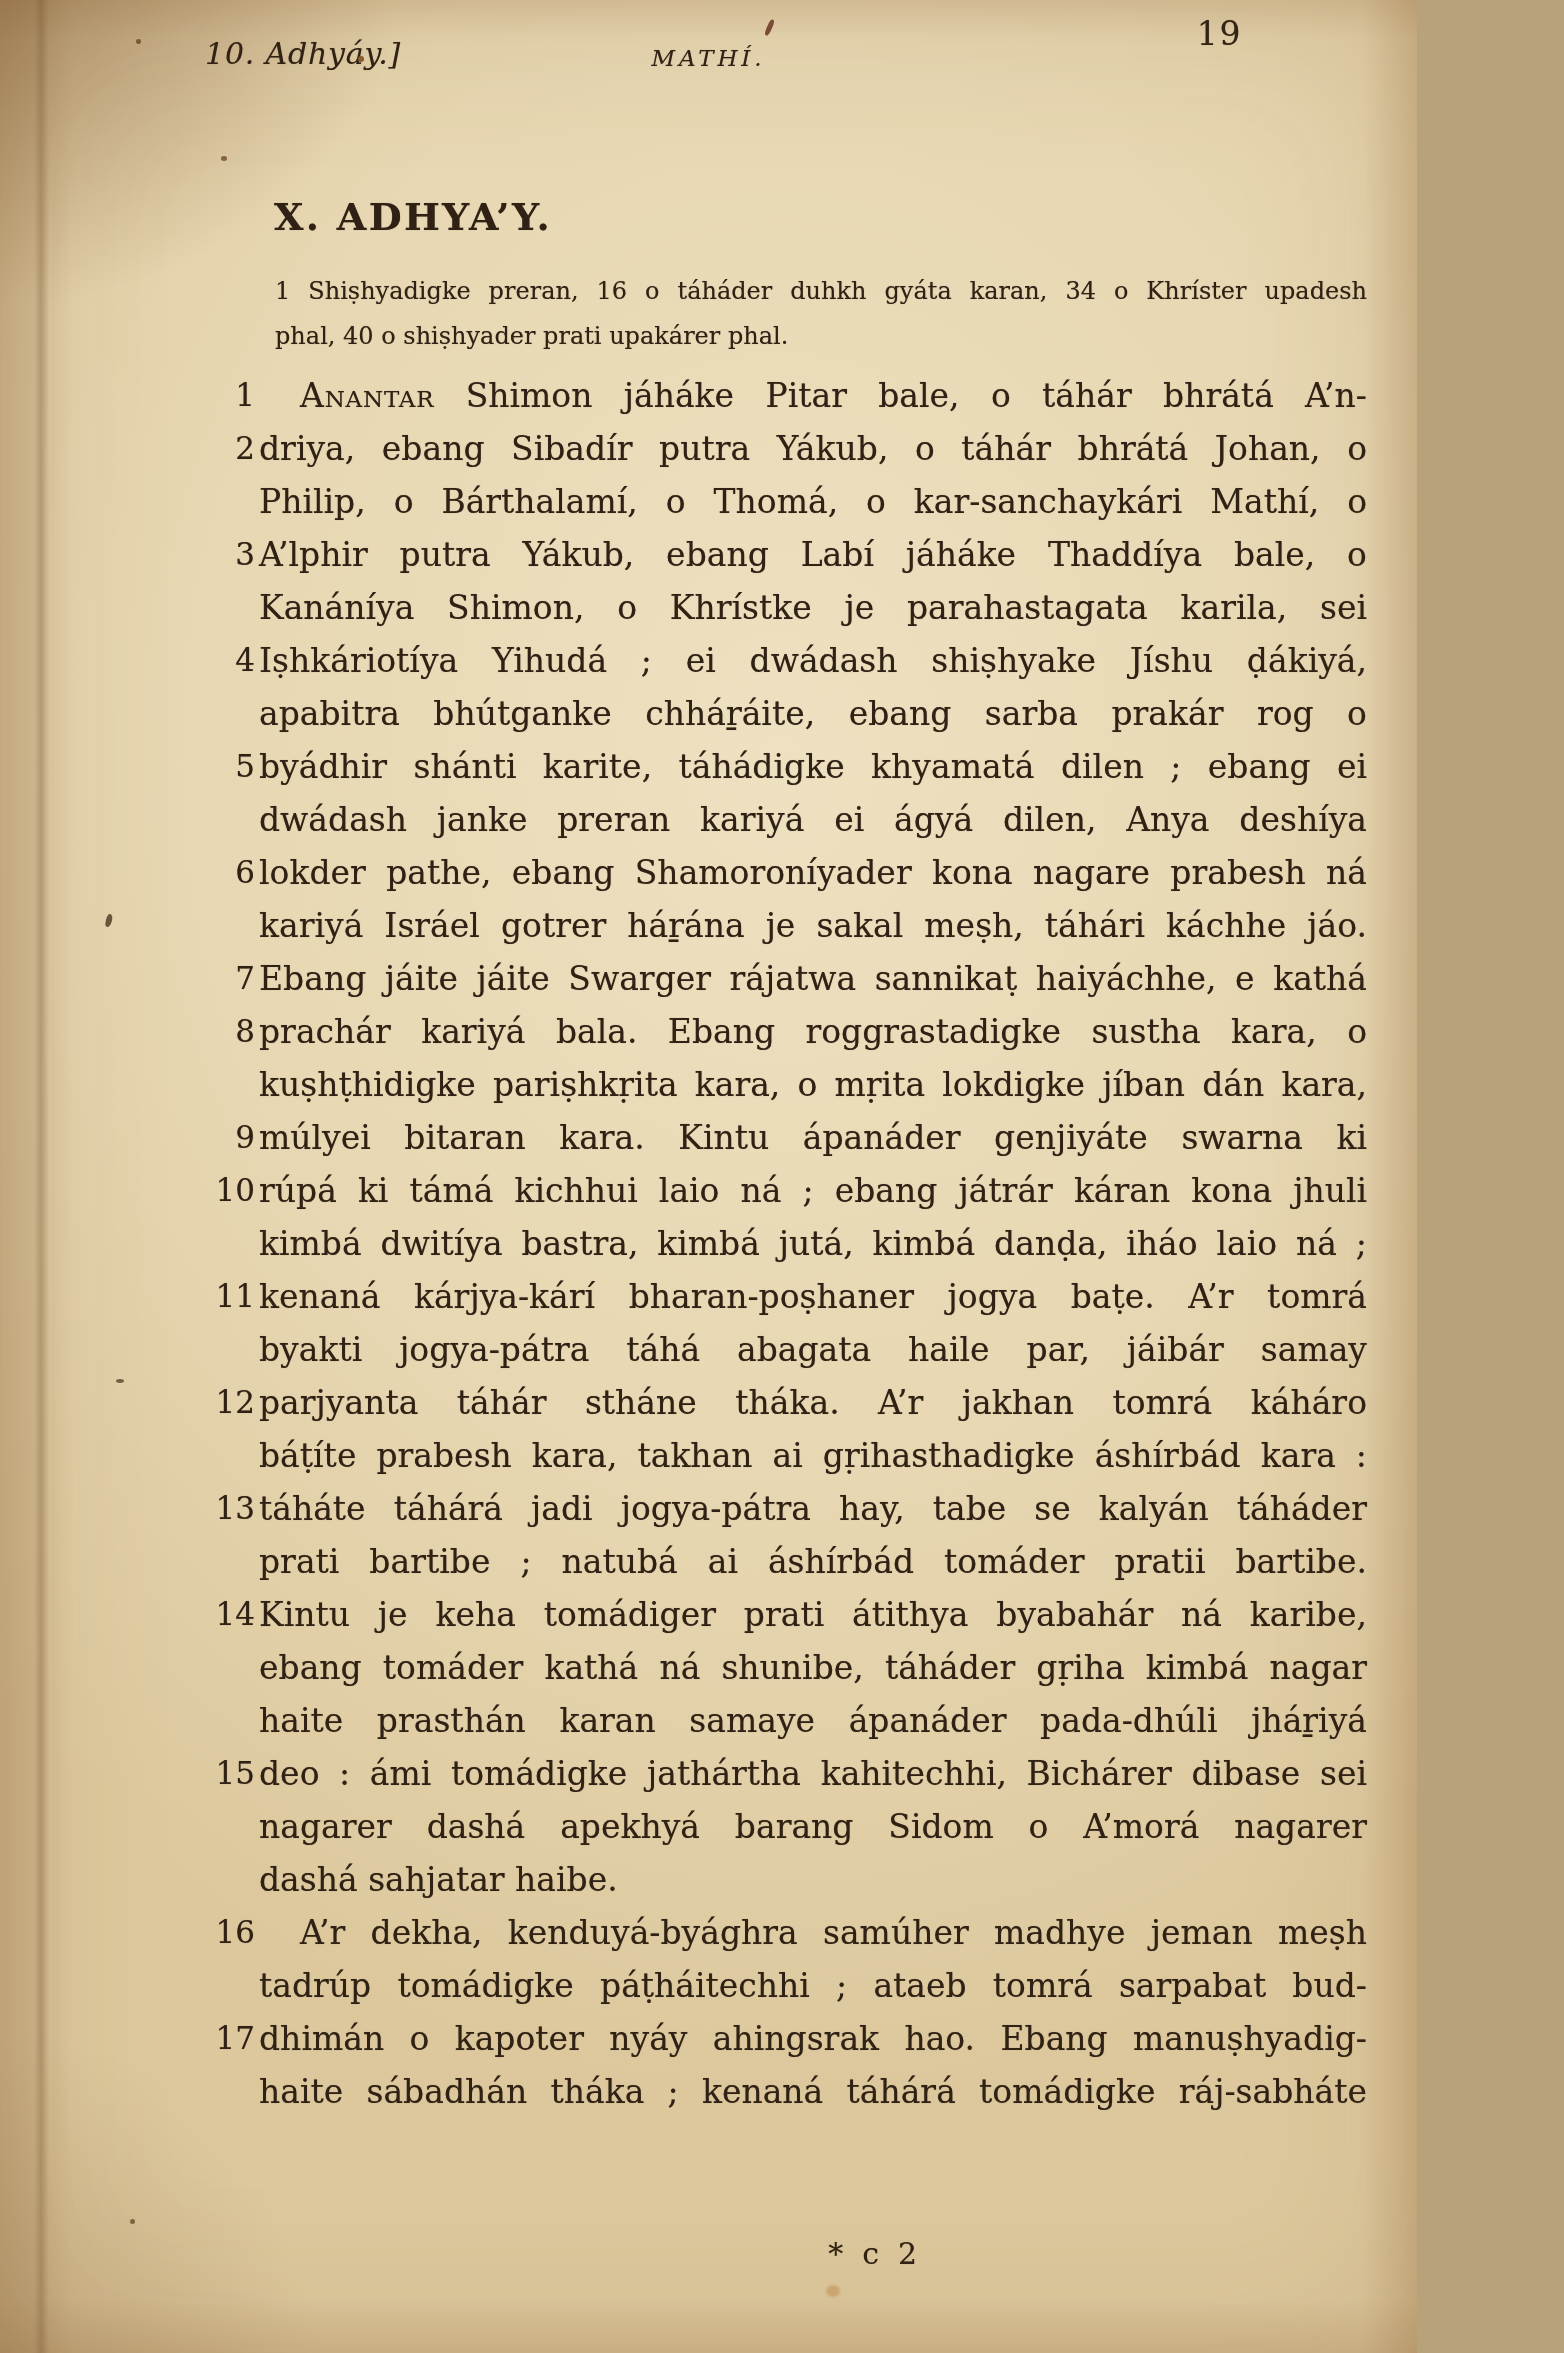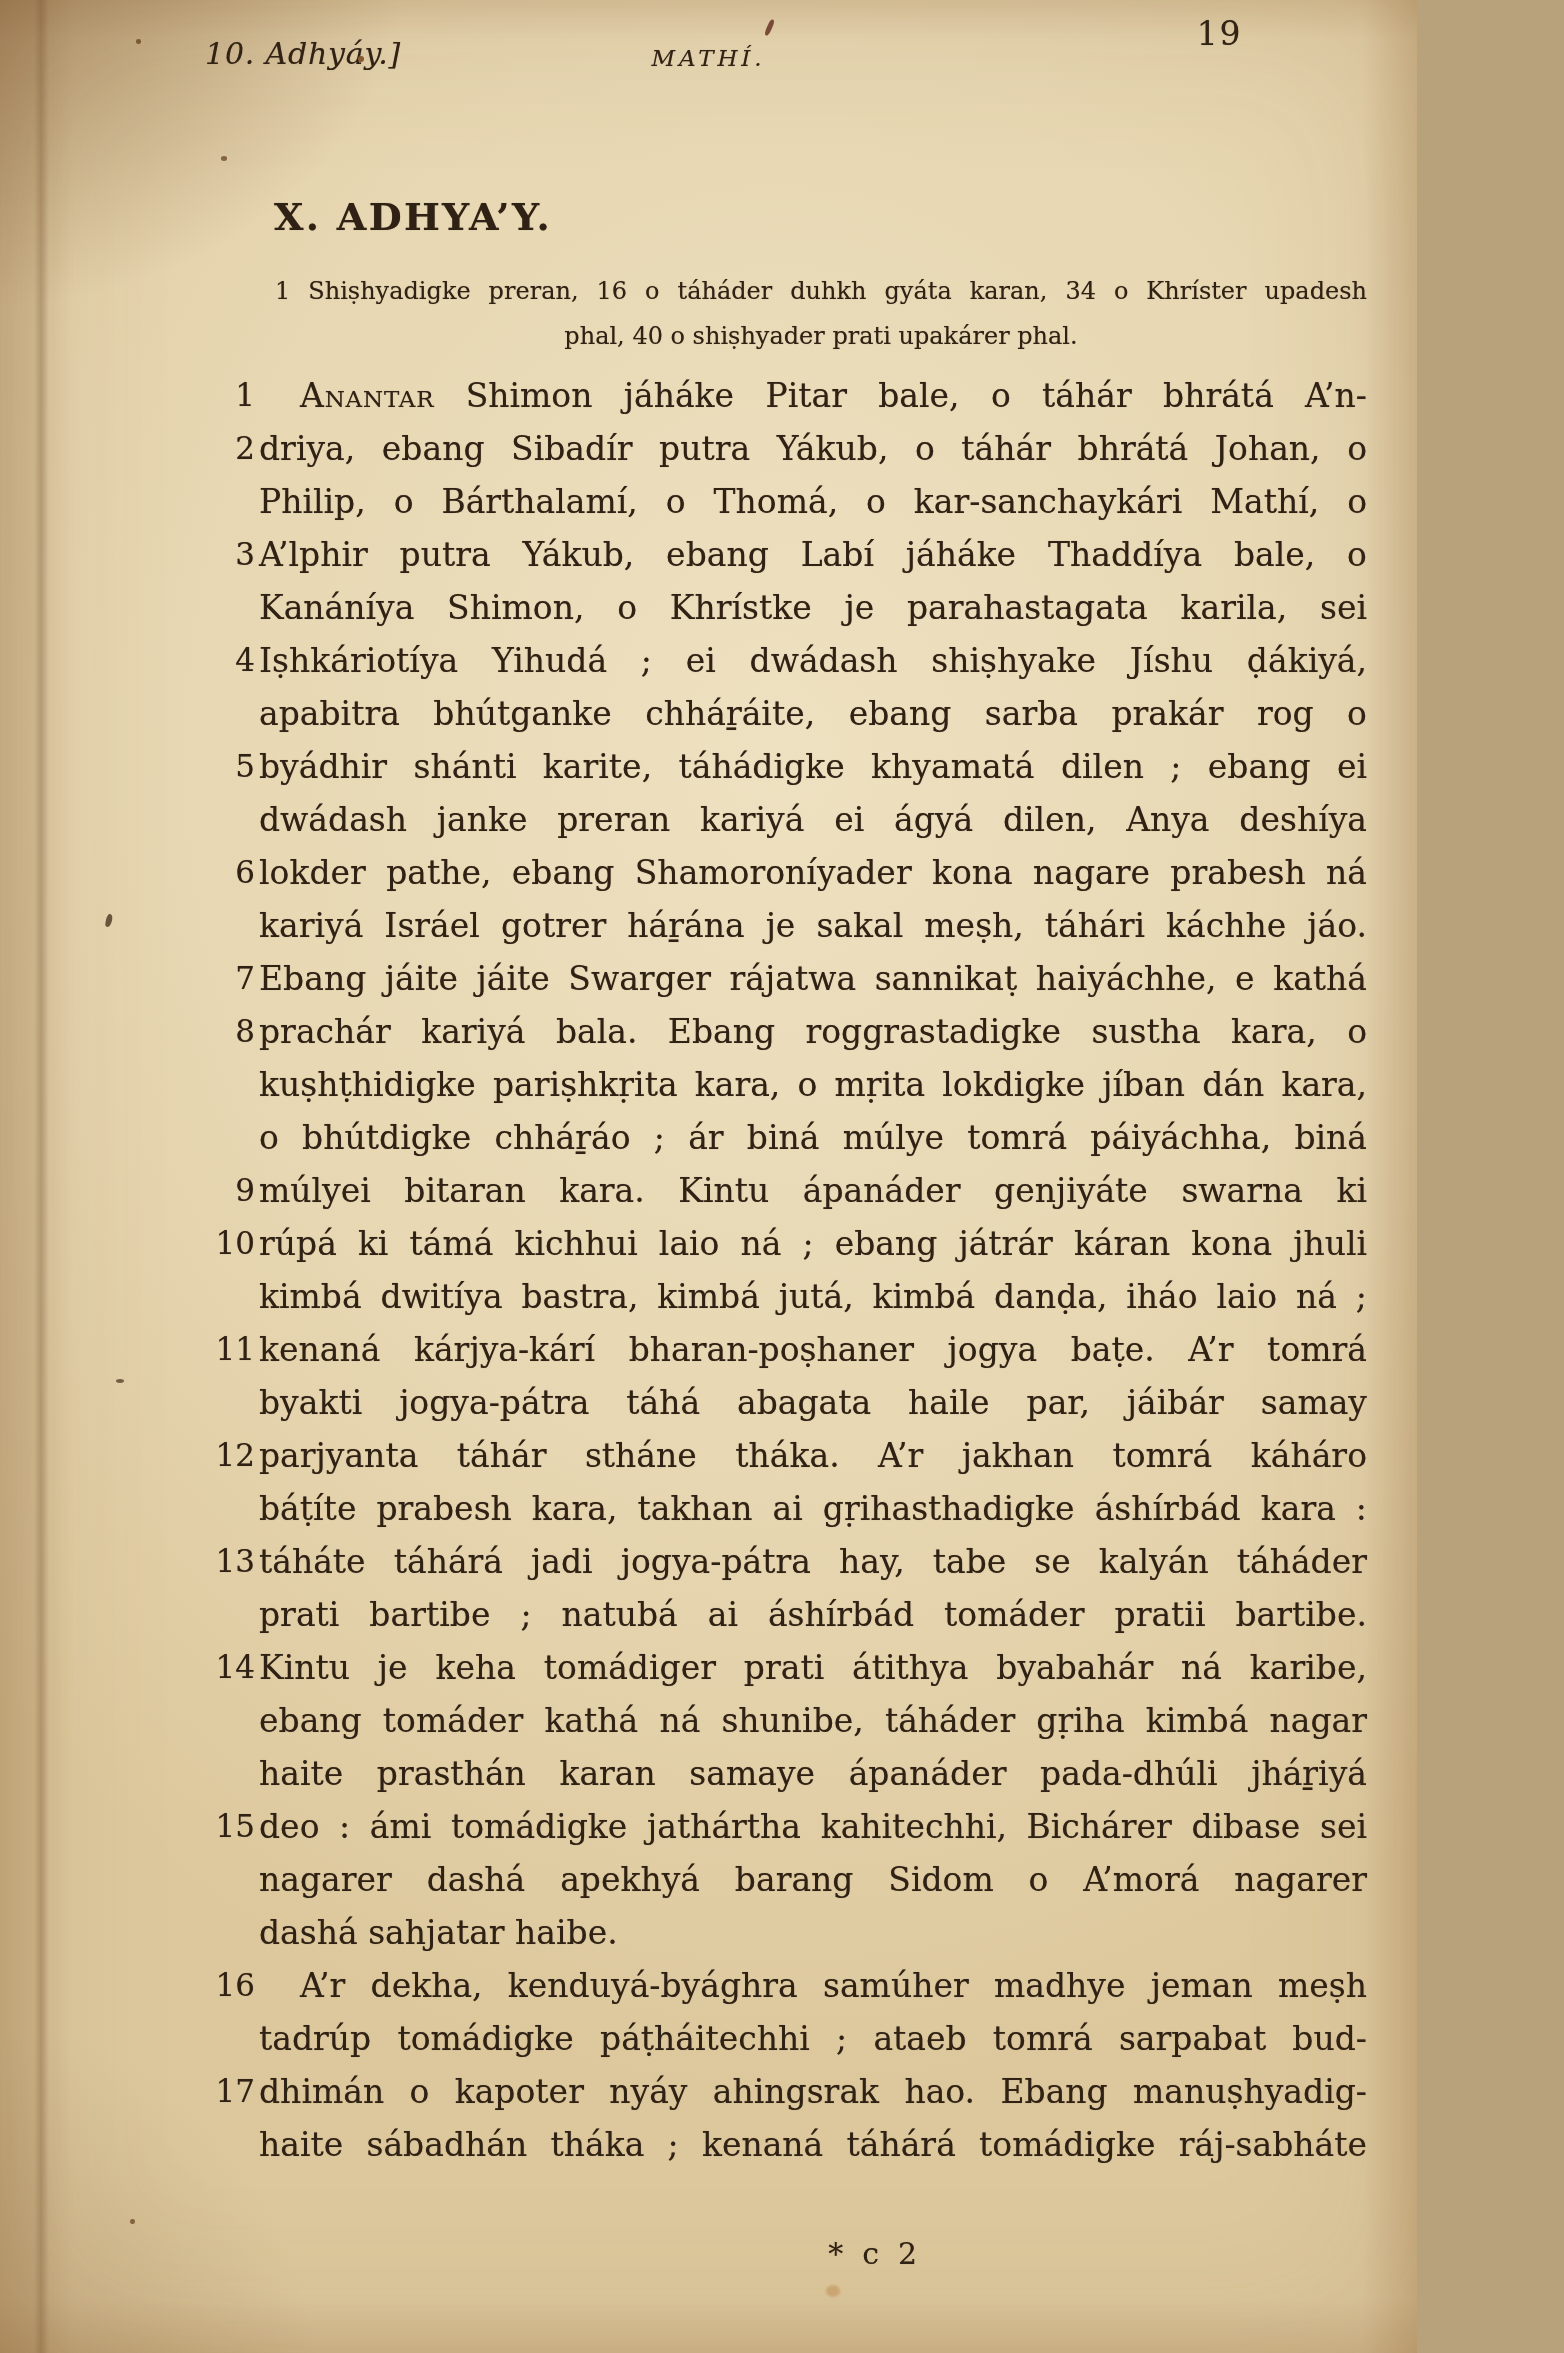--- a/index.html
+++ b/index.html
@@ -50,21 +50,21 @@
     position: absolute; left: 274px; right: 198px; top: 194px;
     text-align: left; font-size: 38px; font-weight: bold; letter-spacing: 2.3px;
   }
 
   
   .summary {
     position: absolute; left: 275px; width: 1092px; top: 269px;
     font-size: 24px; line-height: 45px;
   }
   .summary .l1 { text-align: justify; text-align-last: justify; }
-  .summary .l2 { text-align: center; }
+  .summary .l2 { }
 
   
   .verses {
     position: absolute; left: 188px; top: 369px; width: 1179px;
   }
   .row { display: flex; height: 53px; line-height: 53px; font-size: 33px; }
   .row .num {
     flex: none; width: 67px; text-align: right;
     font-size: 31px;
   }
@@ -158,24 +158,20 @@
       </div>
       <div class="row just">
         <span class="num">8</span>
         <span class="txt">prachár kariyá bala. Ebang roggrastadigke sustha kara, o</span>
       </div>
       <div class="row just">
         <span class="num"></span>
         <span class="txt">kuṣhṭhidigke pariṣhkṛita kara, o mṛita lokdigke jíban dán kara,</span>
       </div>
       <div class="row just">
-        <span class="num"></span>
-        <span class="txt">o bhútdigke chháṟáo ; ár biná múlye tomrá páiyáchha, biná</span>
-      </div>
-      <div class="row just">
         <span class="num">9</span>
         <span class="txt">múlyei bitaran kara. Kintu ápanáder genjiyáte swarna ki</span>
       </div>
       <div class="row just">
         <span class="num">10</span>
         <span class="txt">rúpá ki támá kichhui laio ná ; ebang játrár káran kona jhuli</span>
       </div>
       <div class="row just">
         <span class="num"></span>
         <span class="txt">kimbá dwitíya bastra, kimbá jutá, kimbá danḍa, iháo laio ná ;</span>

